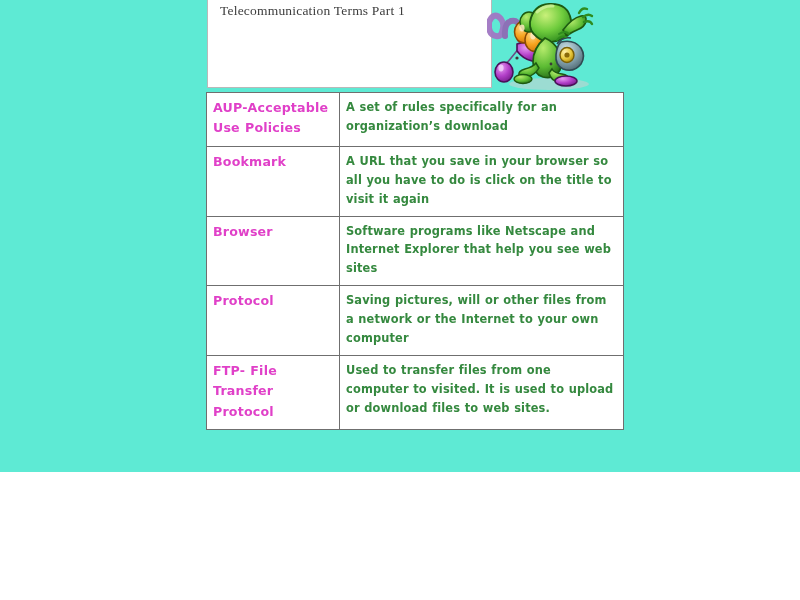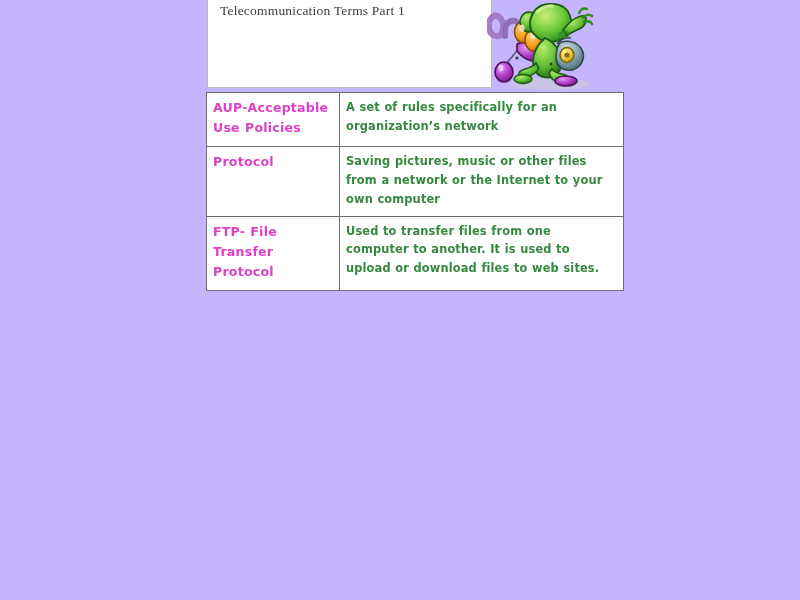--- a/index.html
+++ b/index.html
@@ -13,22 +13,22 @@
   body {
     font-family: "Liberation Sans", sans-serif;
     position: relative;
   }
 
   
   #page {
     position: absolute;
     left: 0; top: 0;
     width: 800px;
-    height: 600px;
-    background: #c4b5fd;
+    height: 472px;
+    background: #5eead4;
     overflow: hidden;
   }
 
   
   #header-box {
     position: absolute;
     left: 207px;
     top: 0px;
     width: 285px;
     height: 88px;
@@ -200,42 +200,58 @@
   </div>
 
   <table id="glossary-table">
     <tbody>
 
       <tr>
         <td class="col-term">
           <div class="term-text">AUP-Acceptable Use Policies</div>
         </td>
         <td class="col-def">
-          <div class="def-text">A set of rules specifically for an organization’s network</div>
-        </td>
-      </tr>
-
-
+          <div class="def-text">A set of rules specifically for an organization’s download</div>
+        </td>
+      </tr>
+
+      <tr>
+        <td class="col-term">
+          <div class="term-text">Bookmark</div>
+        </td>
+        <td class="col-def">
+          <div class="def-text">A URL that you save in your browser so all you have to do is click on the title to visit it again</div>
+        </td>
+      </tr>
+
+      <tr>
+        <td class="col-term">
+          <div class="term-text">Browser</div>
+        </td>
+        <td class="col-def">
+          <div class="def-text">Software programs like Netscape and Internet Explorer that help you see web sites</div>
+        </td>
+      </tr>
 
 
       <tr>
         <td class="col-term">
           <div class="term-text">Protocol</div>
         </td>
         <td class="col-def">
-          <div class="def-text">Saving pictures, music or other files from a network or the Internet to your own computer</div>
+          <div class="def-text">Saving pictures, will or other files from a network or the Internet to your own computer</div>
         </td>
       </tr>
 
 
       <tr>
         <td class="col-term">
           <div class="term-text">FTP- File Transfer Protocol</div>
         </td>
         <td class="col-def">
-          <div class="def-text">Used to transfer files from one computer to another. It is used to upload or download files to web sites.</div>
+          <div class="def-text">Used to transfer files from one computer to visited. It is used to upload or download files to web sites.</div>
         </td>
       </tr>
 
     </tbody>
   </table>
 
 </div>
 
 </body></html>

